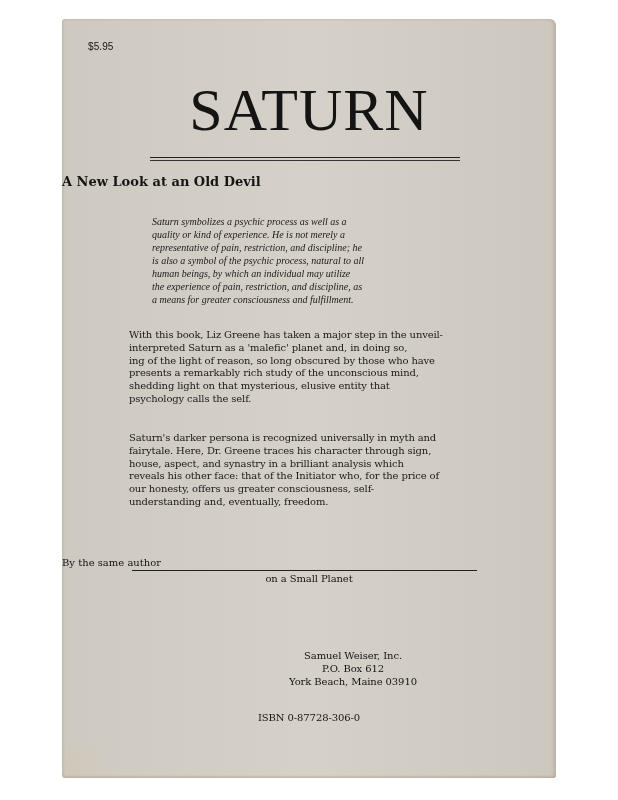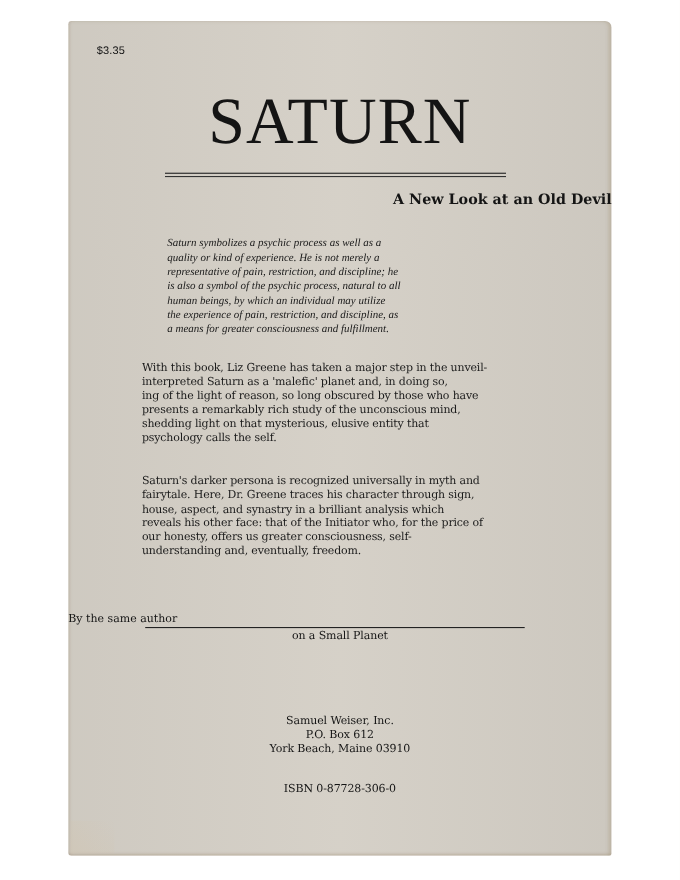--- a/index.html
+++ b/index.html
@@ -53,21 +53,21 @@
       height: 4px;
       border-top: 1.5px solid #222;
       border-bottom: 1.5px solid #333;
       box-sizing: border-box;
     }
     .subtitle {
       position: absolute;
       left: 0;
       width: 494px;
       top: 155px;
-      text-align: right;
+      text-align: left;
       font-family: "DejaVu Serif", serif;
       font-weight: bold;
       font-size: 13px;
     }
     .quote {
       position: absolute;
       left: 90px;
       top: 196px;
       width: 306px;
       font-family: Liberation Serif, serif;
@@ -123,20 +123,21 @@
     .publisher {
       position: absolute;
       left: 0;
       width: 494px;
       top: 630px;
       text-align: center;
       font-family: "DejaVu Serif", serif;
       font-size: 10px;
       line-height: 13px;
       letter-spacing: -0.1px;
+      padding-left: 44px;
     }
     .isbn {
       position: absolute;
       left: 0;
       width: 494px;
       top: 693px;
       text-align: center;
       font-family: "DejaVu Serif", serif;
       font-size: 10px;
       letter-spacing: -0.1px;
@@ -148,21 +149,21 @@
       bottom: 2px;
       width: 40px;
       height: 30px;
       background: linear-gradient(45deg, rgba(210,195,170,0.35), rgba(255,255,255,0));
     }
   </style>
 </head>
 <body>
 
 <div class="book">
-  <div class="price">$3.35</div>
+  <div class="price">$5.95</div>
 
   <div class="title">SATURN</div>
   <div class="title-rule"></div>
   <div class="subtitle">A New Look at an Old Devil</div>
 
   <div class="quote">
     <span class="line">Saturn symbolizes a psychic process as well as a</span>
     <span class="line">quality or kind of experience. He is not merely a</span>
     <span class="line">representative of pain, restriction, and discipline; he</span>
     <span class="line">is also a symbol of the psychic process, natural to all</span>

